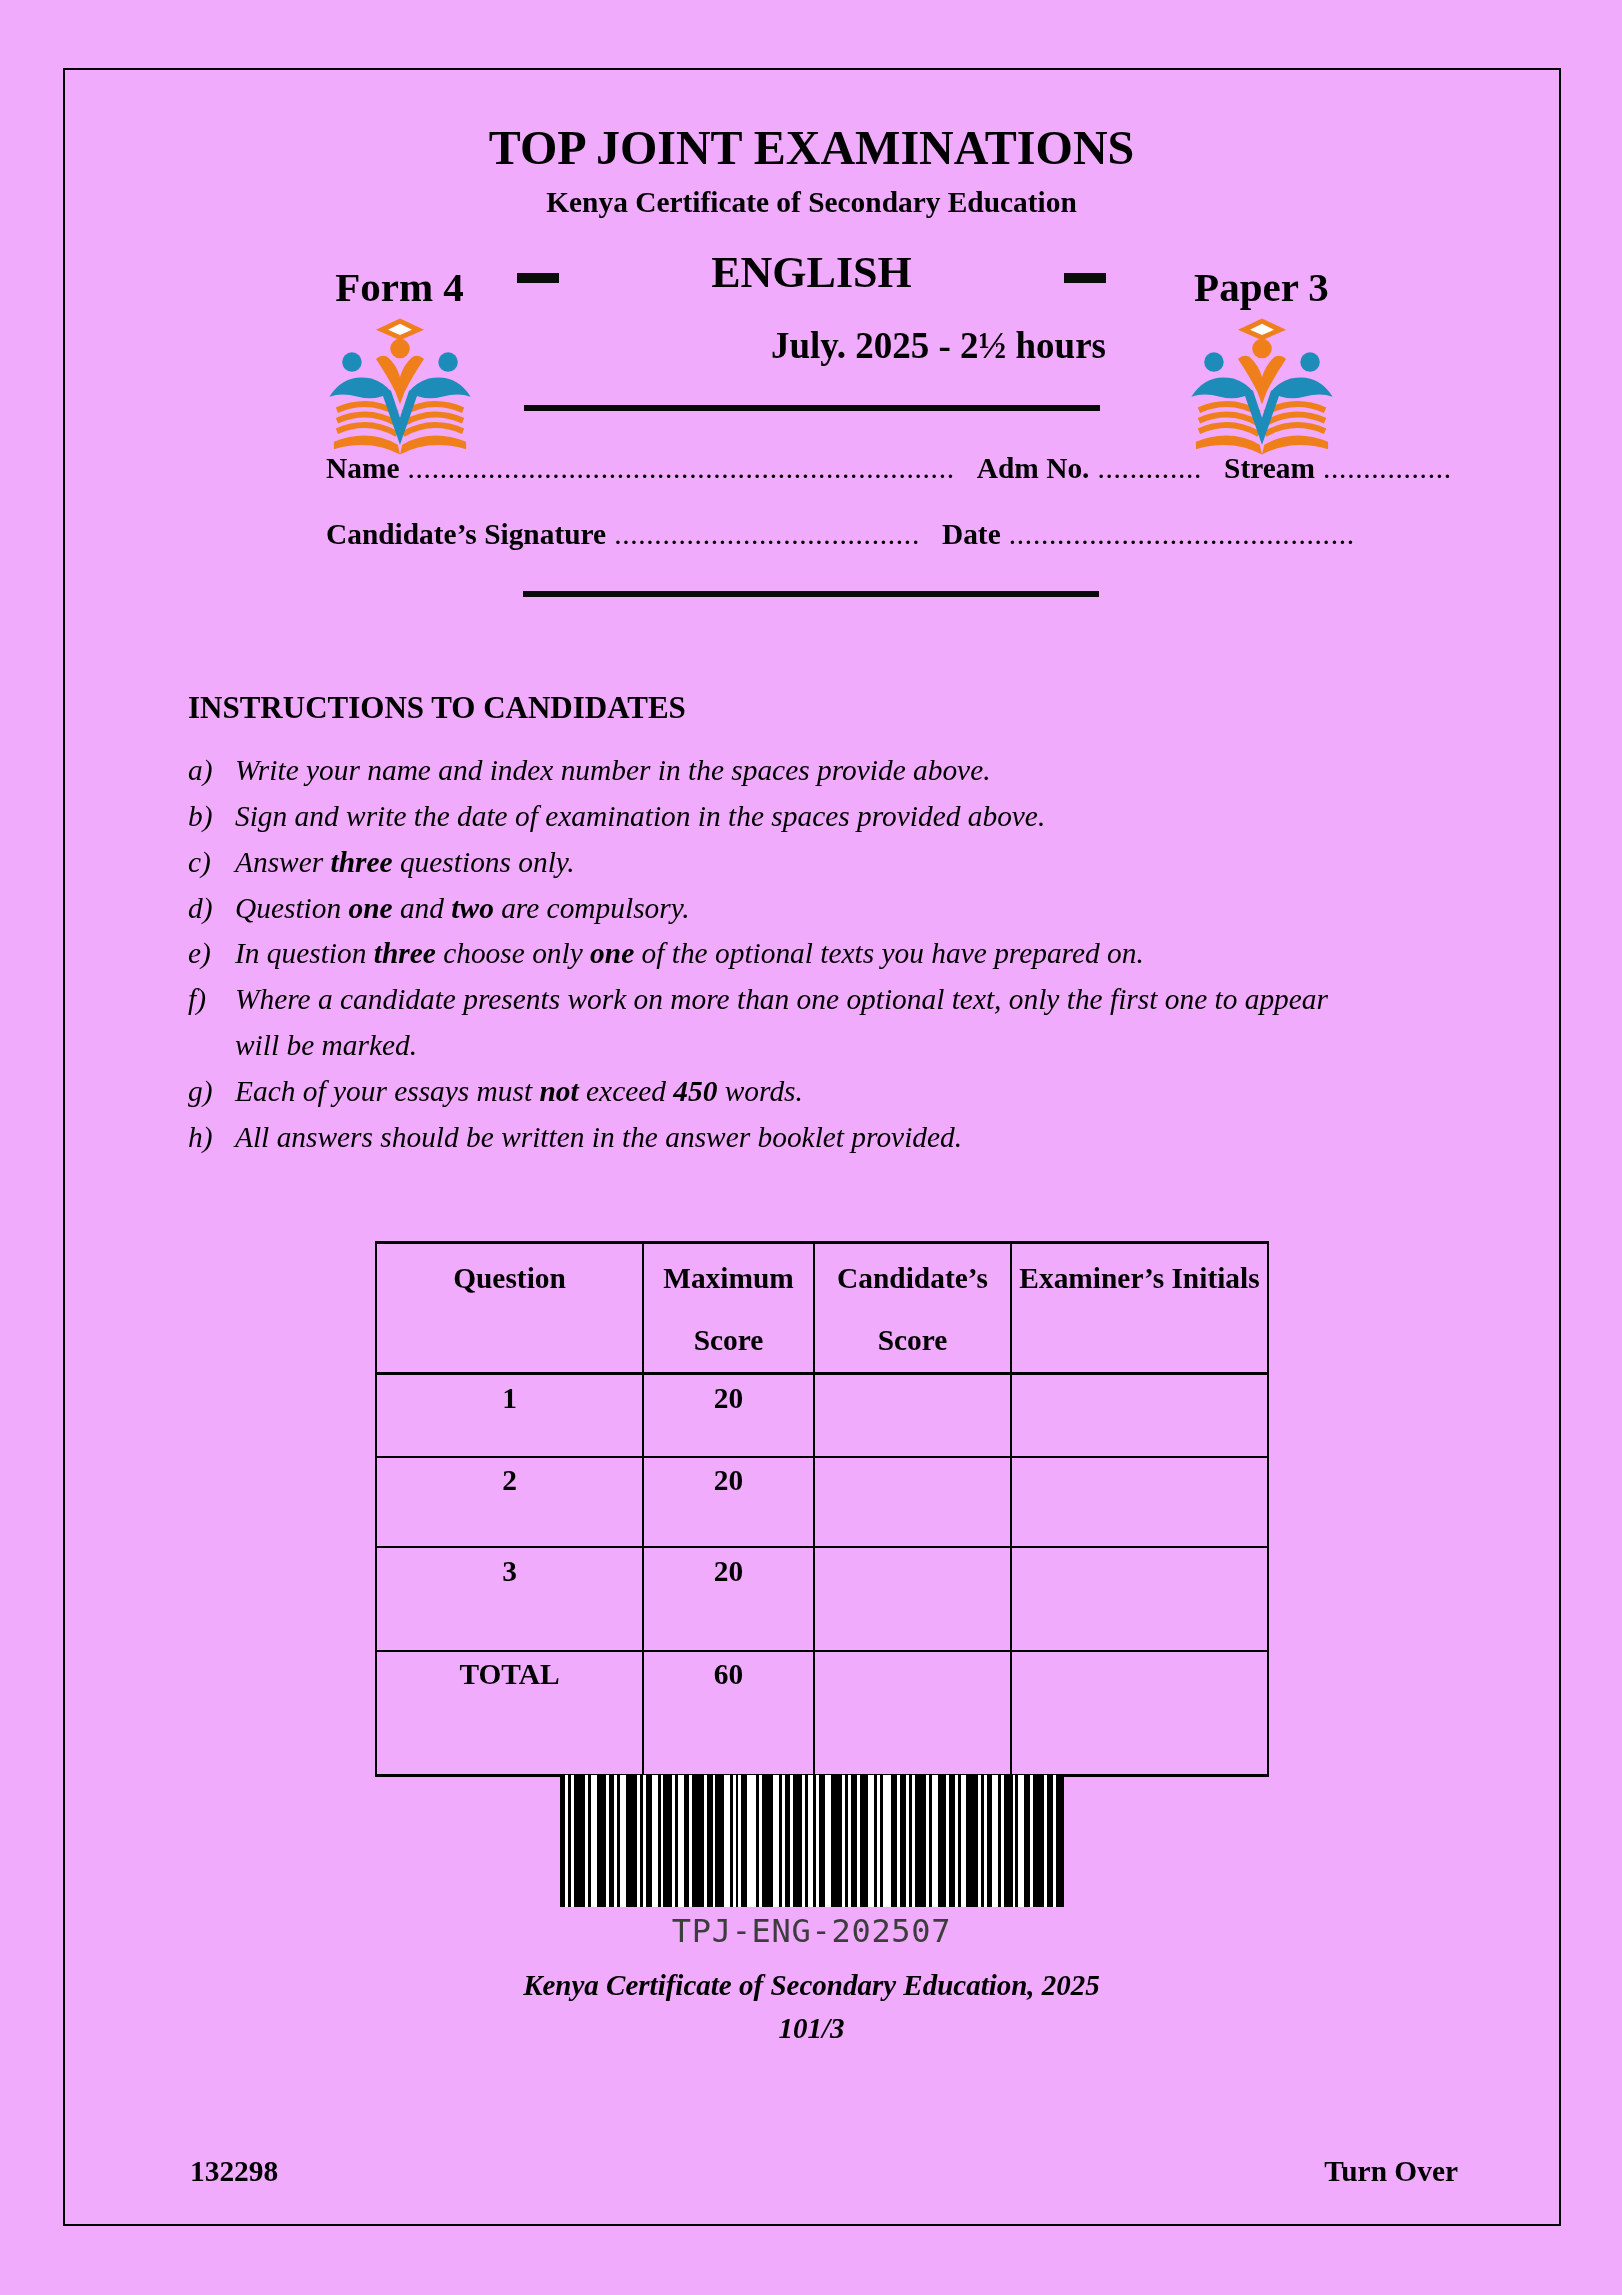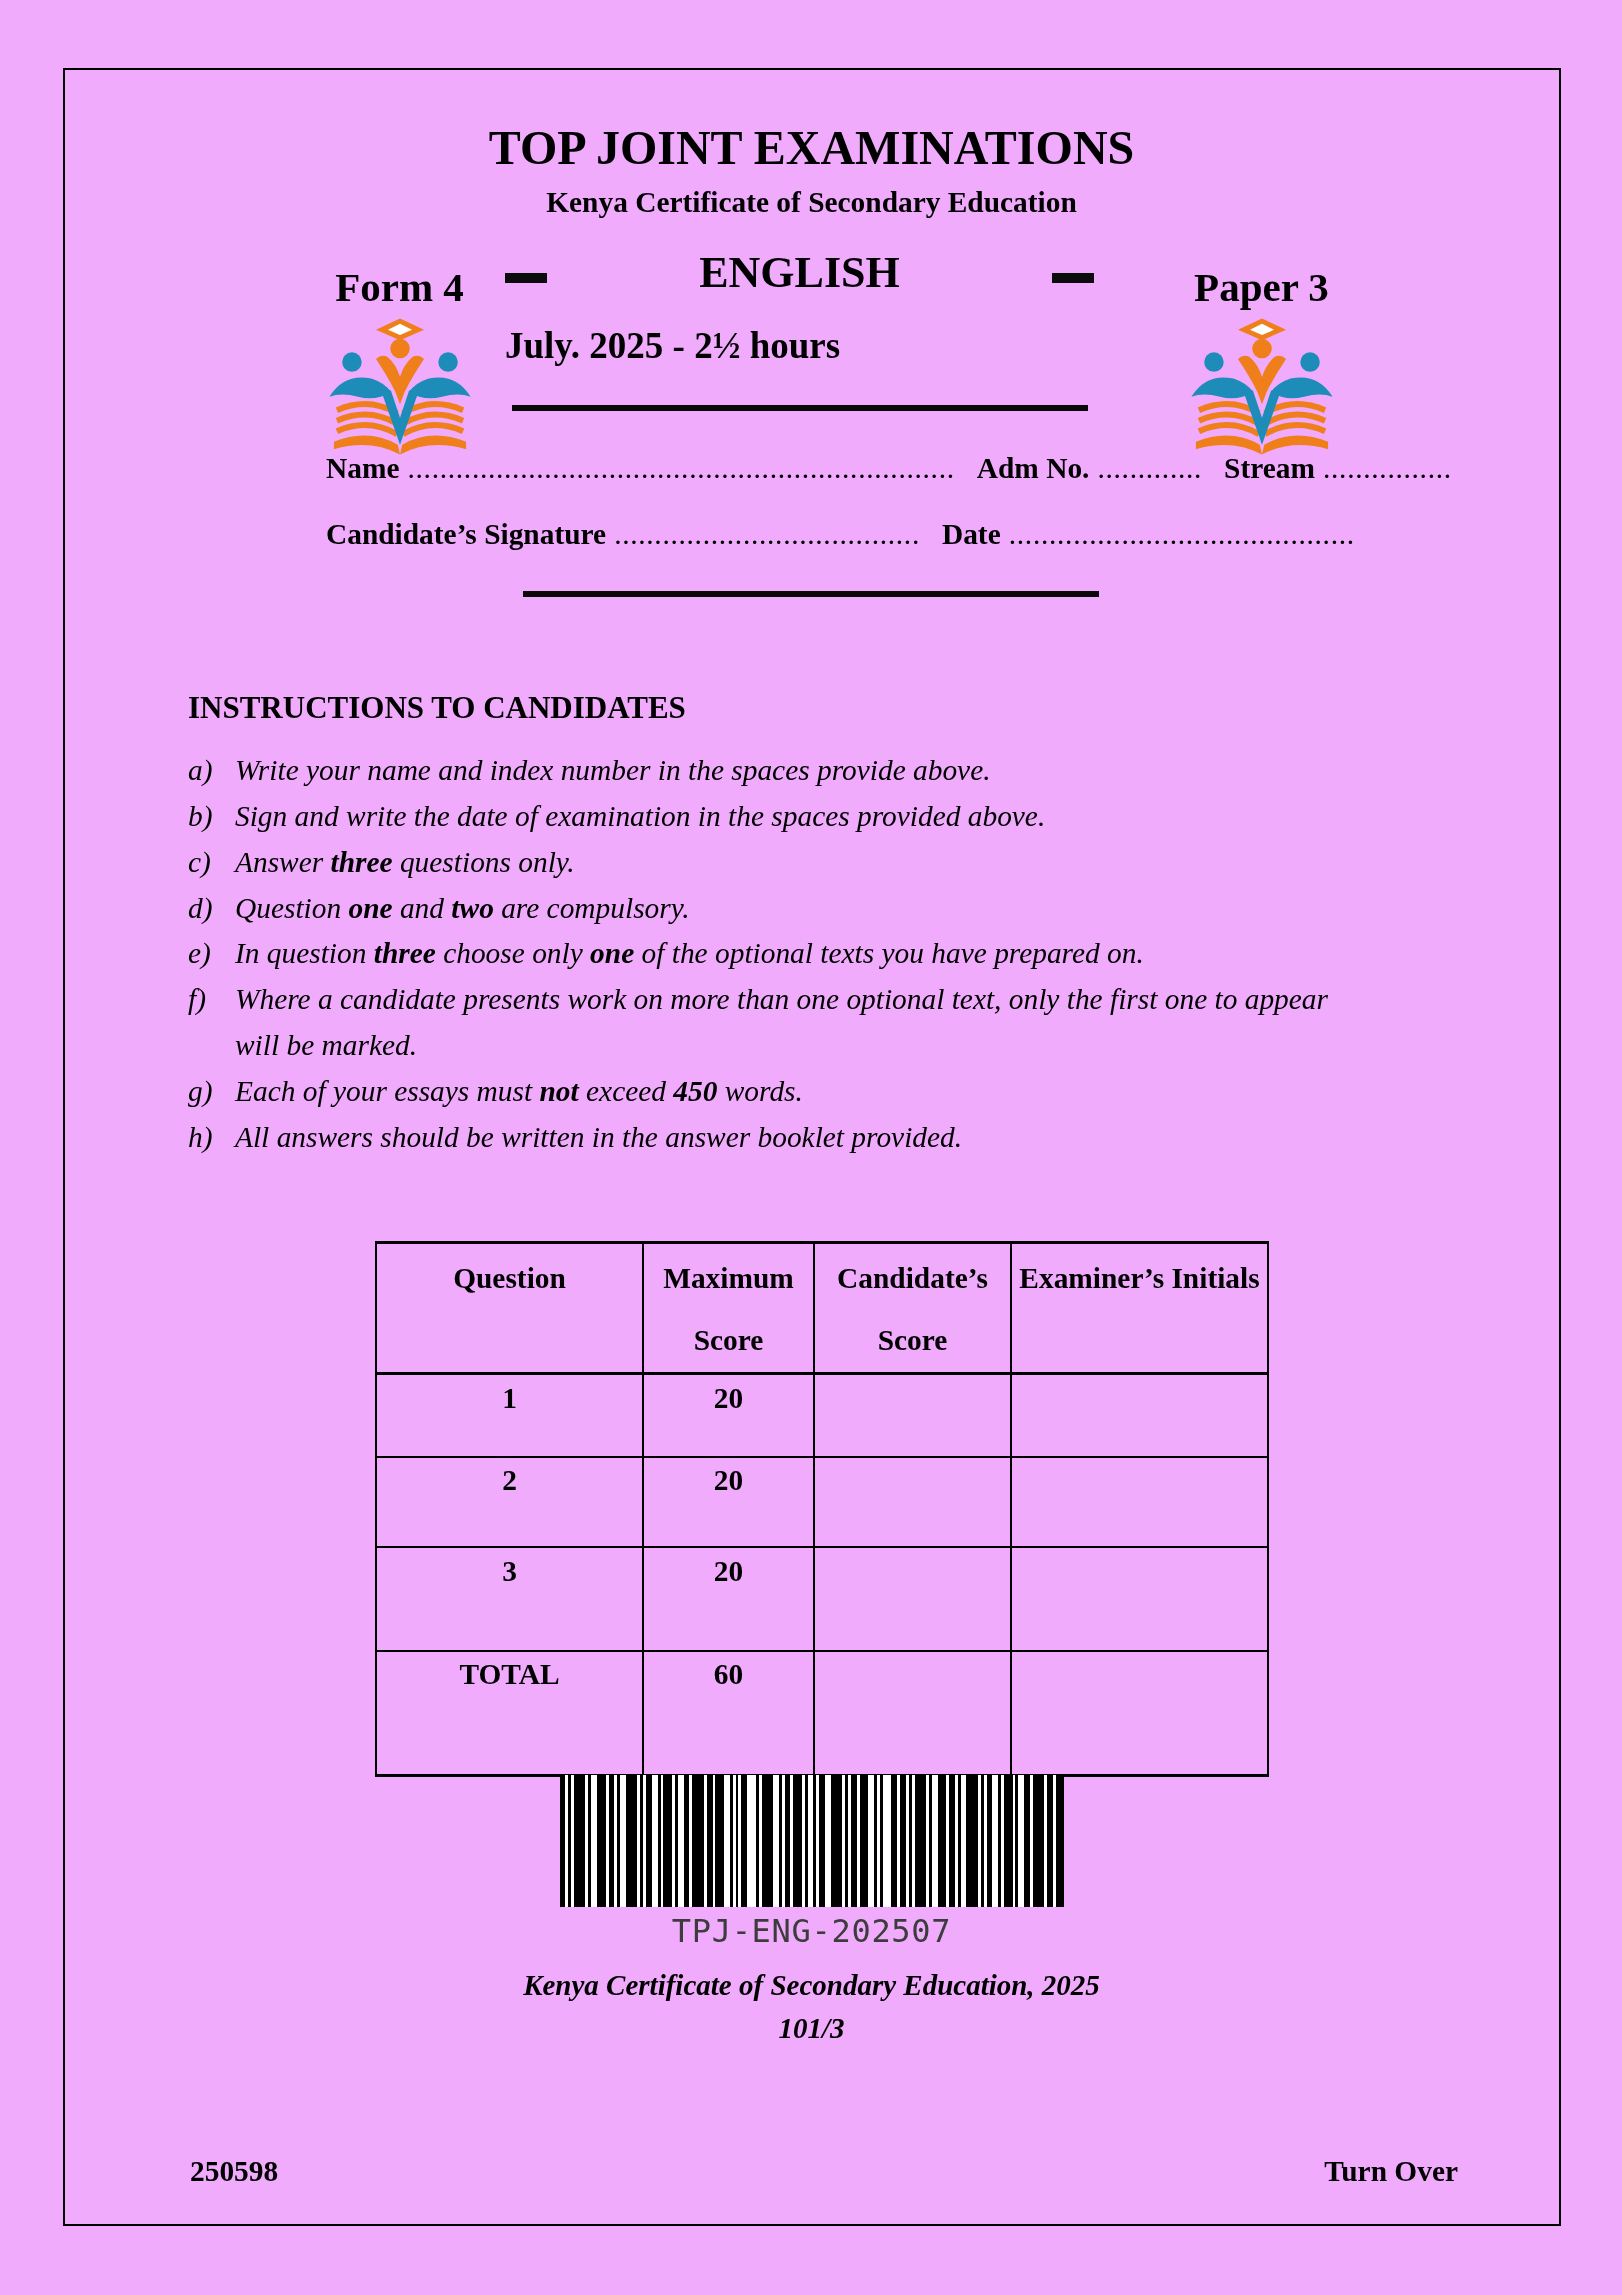--- a/index.html
+++ b/index.html
@@ -10,21 +10,21 @@
   
   .title{position:absolute;left:0;top:124px;width:100%;text-align:center;
          font-size:48px;font-weight:bold;letter-spacing:0;line-height:1;}
   .subtitle{position:absolute;left:0;top:188px;width:100%;text-align:center;
             font-size:29.4px;font-weight:bold;line-height:1;}
   .side{position:absolute;width:301px;text-align:center;}
   .side-left{left:249px;top:239px;}
   .side-right{left:1111px;top:239px;}
   .side-label{font-size:41px;font-weight:bold;line-height:1;margin-top:28px;}
   .logo{width:154px;height:139px;margin-top:9.2px;}
-  .center-col{position:absolute;left:505px;top:249px;width:589px;text-align:left;}
+  .center-col{position:absolute;left:517px;top:249px;width:589px;text-align:right;}
   .english-row{display:flex;align-items:center;justify-content:space-between;}
   .dash{width:42px;height:9.8px;background:#0c0c0c;margin-top:9.2px;}
   .subject{font-size:44px;font-weight:bold;line-height:1.1;}
   .session{font-size:37px;font-weight:bold;margin-top:30px;line-height:1;}
   .rule{width:576px;height:5.9px;background:#090909;margin:41px auto 0;}
   .rule2{position:absolute;left:523px;top:591px;width:576px;height:5.9px;background:#090909;}
 
   
   .cand{position:absolute;left:326px;top:450px;width:1112px;font-size:29.4px;line-height:1.25;}
   .field-row{white-space:nowrap;}
@@ -325,16 +325,16 @@
         <div class="bar" style="width: 8.6px;"></div>
         <div class="space" style="width: 5.8px;"></div>
       </div>
     <div class="barcode-label">TPJ-ENG-202507</div>
   </div>
 
   <div class="foot-center">
     <div>Kenya Certificate of Secondary Education, 2025</div>
     <div class="foot-line2">101/3</div>
   </div>
-  <div class="foot-left">250598</div>
+  <div class="foot-left">132298</div>
   <div class="foot-right">Turn Over</div>
 </div>
 
 
 </body></html>

